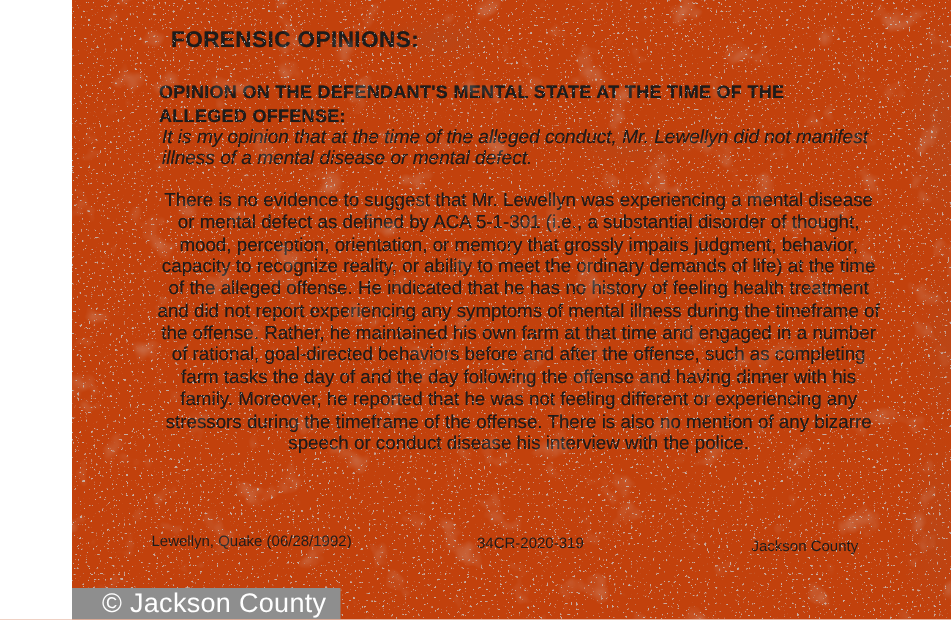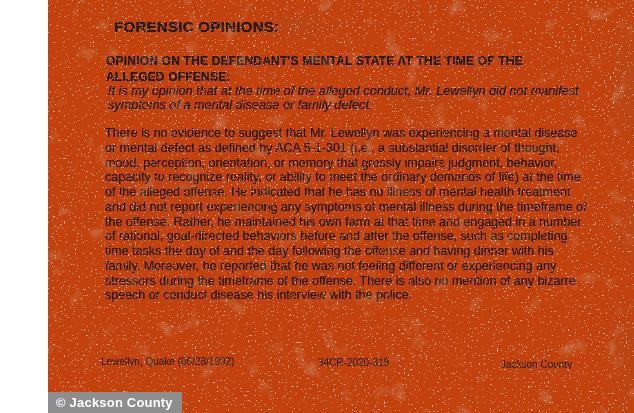--- a/index.html
+++ b/index.html
@@ -54,20 +54,21 @@
     text-shadow: 0 0 0.4px rgba(0,0,0,0.5);
   }
   .body-paragraph {
     position: absolute;
     left: 57px;
     top: 126px;
     font-size: 12.5px;
     line-height: 14.75px;
     white-space: nowrap;
     text-shadow: 0 0 0.4px rgba(0,0,0,0.5);
+    text-align: center;
   }
   .footer-row {
     position: absolute;
     left: 0;
     top: 356px;
     width: 604px;
     height: 18px;
     font-size: 10px;
   }
   .footer-defendant { position: absolute; left: 53px; top: 0; white-space: nowrap; }
@@ -93,24 +94,24 @@
     inset: 0;
     pointer-events: none;
   }
   .caption-bar {
     position: absolute;
     left: 0;
     bottom: 0;
     height: 21px;
     background: #8e8e8e;
     color: #ffffff;
-    font-size: 13px;
-    font-weight: bold;
+    font-size: 18px;
+    font-weight: normal;
     line-height: 21px;
-    padding: 0 9px 0 8px;
+    padding: 0 9px 0 20px;
     letter-spacing: 0.2px;
     white-space: nowrap;
   }
 </style>
 </head>
 <body>
 
 <div class="page">
 
   <div class="smudge-a"></div>
@@ -120,33 +121,33 @@
 
     <div class="section-heading">FORENSIC OPINIONS:</div>
 
     <div class="opinion-heading">
       <div>OPINION ON THE DEFENDANT'S MENTAL STATE AT THE TIME OF THE</div>
       <div>ALLEGED OFFENSE:</div>
     </div>
 
     <div class="opinion-statement">
       <div>It is my opinion that at the time of the alleged conduct, Mr. Lewellyn did not manifest</div>
-      <div>symptoms of a mental disease or family defect.</div>
+      <div>illness of a mental disease or mental defect.</div>
     </div>
 
     <div class="body-paragraph">
       <div>There is no evidence to suggest that Mr. Lewellyn was experiencing a mental disease</div>
       <div>or mental defect as defined by ACA 5-1-301 (i.e., a substantial disorder of thought,</div>
       <div>mood, perception, orientation, or memory that grossly impairs judgment, behavior,</div>
       <div>capacity to recognize reality, or ability to meet the ordinary demands of life) at the time</div>
-      <div>of the alleged offense. He indicated that he has no illness of mental health treatment</div>
+      <div>of the alleged offense. He indicated that he has no history of feeling health treatment</div>
       <div>and did not report experiencing any symptoms of mental illness during the timeframe of</div>
       <div>the offense. Rather, he maintained his own farm at that time and engaged in a number</div>
       <div>of rational, goal-directed behaviors before and after the offense, such as completing</div>
-      <div>time tasks the day of and the day following the offense and having dinner with his</div>
+      <div>farm tasks the day of and the day following the offense and having dinner with his</div>
       <div>family. Moreover, he reported that he was not feeling different or experiencing any</div>
       <div>stressors during the timeframe of the offense. There is also no mention of any bizarre</div>
       <div>speech or conduct disease his interview with the police.</div>
     </div>
 
     <div class="footer-row">
       <span class="footer-defendant">Lewellyn, Quake (06/28/1992)</span>
       <span class="footer-case">34CR-2020-319</span>
       <span class="footer-county">Jackson County</span>
     </div>

